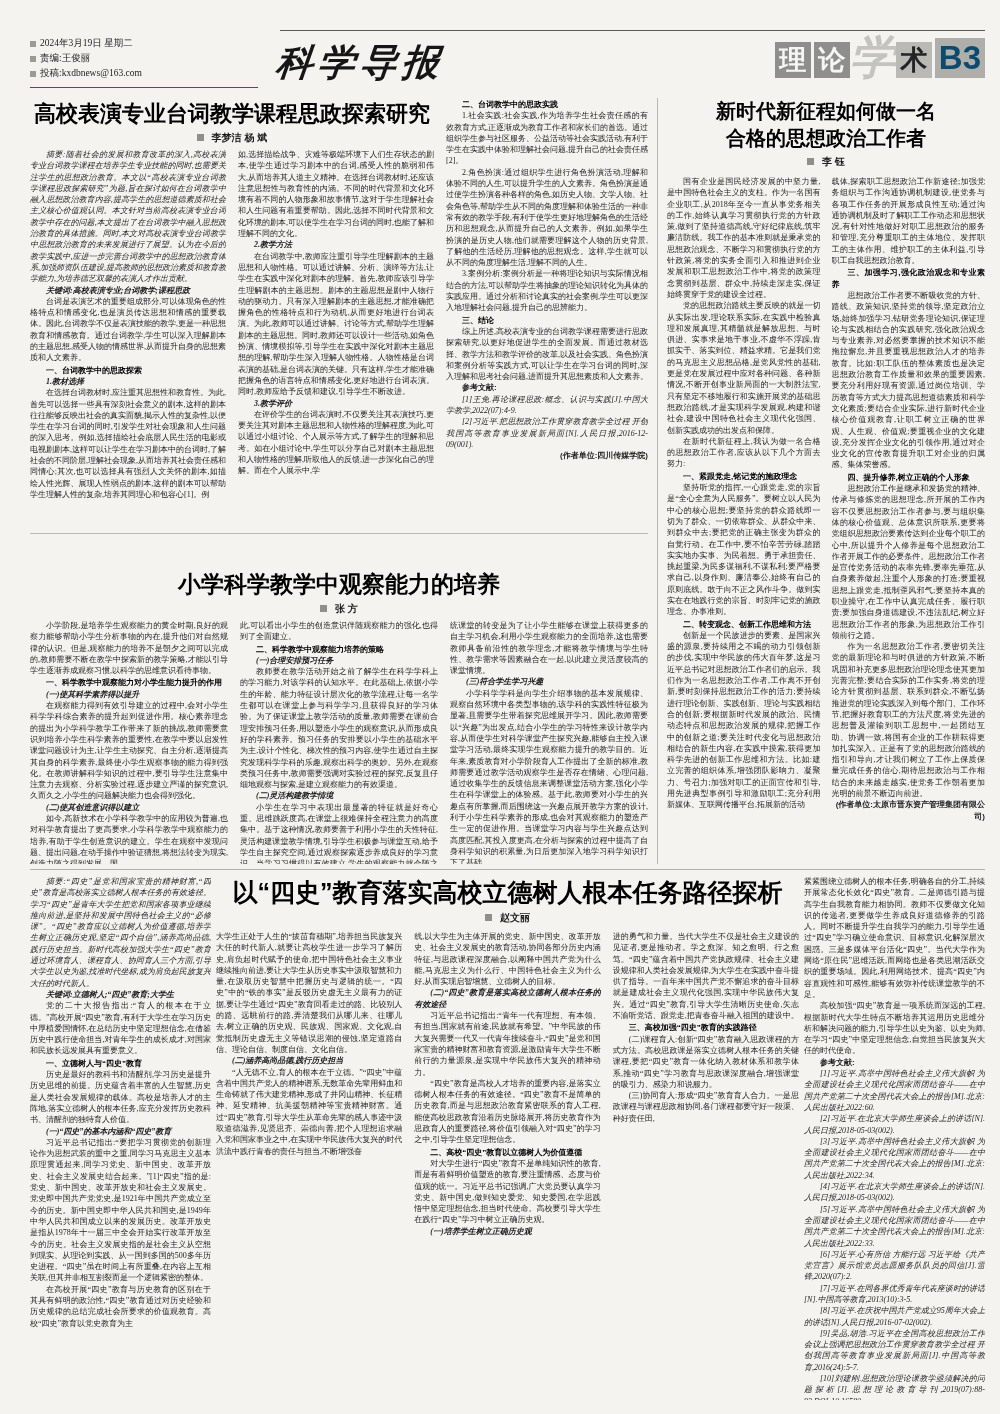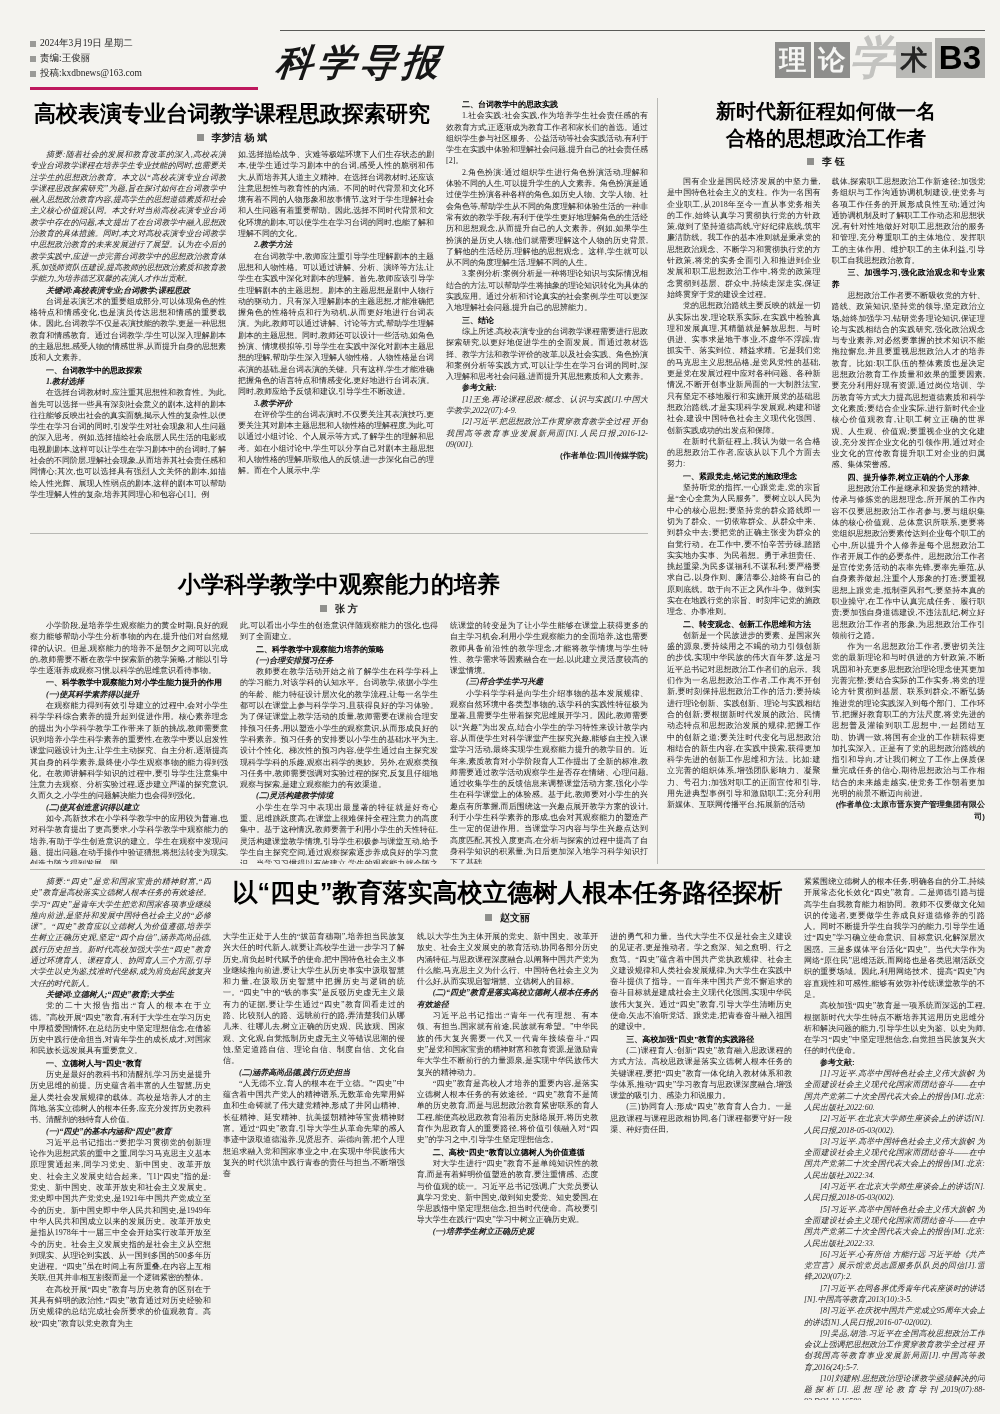--- a/index.html
+++ b/index.html
@@ -1,33 +1,33 @@
 <!DOCTYPE html>
 <html><head>
 <meta charset="utf-8">
 <style>
   html,body{margin:0;padding:0;}
   .page{position:relative;width:1000px;height:1414px;background:#f4f3ef;overflow:hidden;
         font-family:"Liberation Serif","DejaVu Serif",serif;color:#1d1d1d;}
   
   .hdr{position:relative;margin:24px 15px 0 30px;height:66px;display:flex;align-items:flex-start;}
   .hdr-rule{position:absolute;top:6px;left:250px;right:0;height:1px;background:#5a5a58;}
-  .info{width:228px;padding:12px 0 6px 0;border-bottom:3px solid #be185d;font-size:9.5px;line-height:15px;color:#222;text-align:right;}
+  .info{width:228px;padding:12px 0 6px 0;border-bottom:1px solid #be185d;font-size:9.5px;line-height:15px;color:#222;text-align:right;}
   .info-line{display:flex;align-items:center;white-space:nowrap;}
   .sq{display:inline-block;width:6px;height:6px;background:#9a9a97;margin-right:4px;flex:none;}
   .masthead{font-size:37px;font-weight:900;font-style:italic;letter-spacing:5px;margin:14px 0 0 18px;
             font-family:"Liberation Serif","DejaVu Serif",serif;color:#161616;transform:skewX(-6deg);}
   .badge{margin-left:auto;margin-top:14px;display:flex;align-items:flex-end;}
   .badge .bx{display:inline-flex;align-items:center;justify-content:center;width:36px;height:36px;
              background:#8e8e8c;color:#f6f6f4;font-weight:900;font-size:27px;margin-left:3px;
              font-family:"Liberation Sans","DejaVu Sans",sans-serif;}
   .badge .script{background:none;color:#c3c3c0;font-size:46px;width:40px;height:40px;font-style:italic;}
   .badge .bx4{background:#b9b9b6;color:#242424;}
   .badge .pn{display:inline-flex;align-items:center;justify-content:center;height:40px;padding:0 4px;
-             background:#aeaeab;color:#000000;font-weight:900;font-size:33px;margin-left:3px;
+             background:#aeaeab;color:#0c4a6e;font-weight:900;font-size:33px;margin-left:3px;
              font-family:"Liberation Sans","DejaVu Sans",sans-serif;}
   
   .a-title{margin:0;text-align:center;font-family:"Liberation Sans","DejaVu Sans",sans-serif;
            color:#000;font-weight:900;}
   .byline{text-align:center;font-size:10px;font-weight:bold;margin:3px 0 4px 0;
           font-family:"Liberation Sans","DejaVu Sans",sans-serif;}
   .bsq{display:inline-block;width:7px;height:7px;background:#8f8f8c;margin-right:5px;}
   .col{flex:1;overflow:hidden;}
   .blk{margin:0;font-size:8px;line-height:11.3px;text-align:justify;text-indent:2em;}
   .blk-cont{text-indent:0;}
@@ -58,21 +58,21 @@
   .a3-cols .col + .col{margin-left:12px;}
   
   .a2{display:flex;flex-direction:column;height:100%;}
   .a2 .a-title{font-size:20px;line-height:27px;}
   .a2-cols{display:flex;flex:1;overflow:hidden;margin-top:3px;}
   .a2-cols .col + .col{margin-left:11px;}
   
   .page-div{border:none;border-top:1px solid #b0b0ac;margin:5px 15px 0 30px;}
   .bottom{display:flex;margin:6px 15px 0 30px;height:524px;}
   .b-side{width:181px;overflow:hidden;}
-  .b-mid{flex:1;margin:0 12px;display:flex;flex-direction:column;overflow:hidden;}
+  .b-mid{flex:1;margin:0 5px;display:flex;flex-direction:column;overflow:hidden;}
   .a4-head .a-title{font-size:25px;line-height:32px;}
   .b-cols{display:flex;flex:1;overflow:hidden;margin-top:2px;}
   .b-cols .col + .col{margin-left:12px;}
 </style>
 </head>
 <body>
 
 <div class="page">
 
   <div class="hdr">
@@ -157,21 +157,21 @@
               <p class="blk blk-h">一、科学教学中观察能力对小学生能力提升的作用</p>
               <p class="blk blk-hi">(一)使其科学素养得以提升</p>
               <p class="blk blk-p">在观察能力得到有效引导建立的过程中,会对小学生科学学科综合素养的提升起到促进作用。核心素养理念的提出为小学科学教学工作带来了新的挑战,教师需要意识到培养小学生科学素养的重要性,在教学中要以启发性课堂问题设计为主,让学生主动探究、自主分析,逐渐提高其自身的科学素养,最终使小学生观察事物的能力得到强化。在教师讲解科学知识的过程中,要引导学生注意集中注意力去观察、分析实验过程,逐步建立严谨的探究意识,久而久之,小学生的问题解决能力也会得到强化。</p>
               <p class="blk blk-hi">(二)使其创造意识得以建立</p>
               <p class="blk blk-p">如今,高新技术在小学科学教学中的应用较为普遍,也对科学教育提出了更高要求,小学科学教学中观察能力的培养,有助于学生创造意识的建立。学生在观察中发现问题、提出问题,在动手操作中验证猜想,将想法转变为现实,创造力随之得到发展。因</p>
             </div>
           <div class="col">
               <p class="blk blk-cont">此,可以看出小学生的创造意识伴随观察能力的强化,也得到了全面建立。</p>
               <p class="blk blk-h">二、科学教学中观察能力培养的策略</p>
               <p class="blk blk-hi">(一)合理安排预习任务</p>
-              <p class="blk blk-p">教师要在教学活动开始之前了解学生在科学学科上的学习能力,对该学科的认知水平。台词教学,依据小学生的年龄、能力特征设计层次化的教学流程,让每一名学生都可以在课堂上参与科学学习,且获得良好的学习体验。为了保证课堂上教学活动的质量,教师需要在课前合理安排预习任务,用以塑造小学生的观察意识,从而形成良好的学科素养。预习任务的安排要以小学生的基础水平为主,设计个性化、梯次性的预习内容,使学生通过自主探究发现科学学科的乐趣,观察出科学的奥妙。另外,在观察类预习任务中,教师需要强调对实验过程的探究,反复且仔细地观察与探索,是建立观察能力的有效渠道。</p>
+              <p class="blk blk-p">教师要在教学活动开始之前了解学生在科学学科上的学习能力,对该学科的认知水平。在此基础上,依据小学生的年龄、能力特征设计层次化的教学流程,让每一名学生都可以在课堂上参与科学学习,且获得良好的学习体验。为了保证课堂上教学活动的质量,教师需要在课前合理安排预习任务,用以塑造小学生的观察意识,从而形成良好的学科素养。预习任务的安排要以小学生的基础水平为主,设计个性化、梯次性的预习内容,使学生通过自主探究发现科学学科的乐趣,观察出科学的奥妙。另外,在观察类预习任务中,教师需要强调对实验过程的探究,反复且仔细地观察与探索,是建立观察能力的有效渠道。</p>
               <p class="blk blk-hi">(二)灵活构建教学情境</p>
               <p class="blk blk-p">小学生在学习中表现出最显著的特征就是好奇心重、思维跳跃度高,在课堂上很难保持全程注意力的高度集中。基于这种情况,教师要善于利用小学生的天性特征,灵活构建课堂教学情境,引导学生积极参与课堂互动,给予学生自主探究空间,通过观察探索逐步养成良好的学习意识。当学习习惯得以有效建立,学生的观察能力就会随之不断提升。事实上,动态课堂更容易获得小学生的关注,教师可以利用信息技术打造动态化的课堂情境,将以往固化的传统课堂教学内容转化为视频、图像等多种形式,面对生动、多样的学习模式,小学生的投入度更高,利于观察习惯的培养,是提高小学生观察能力的有效方式。另外,为了保证所有学生都能通过课堂学习掌握科学知识,教师要设计不同观察探究模块,满足不同学习基础学生的学习需求,让学生的学习思维始终保持高度活跃。传</p>
             </div>
           <div class="col">
               <p class="blk blk-cont">统课堂的转变是为了让小学生能够在课堂上获得更多的自主学习机会,利用小学生观察能力的全面培养,这也需要教师具备前沿性的教学理念,才能将教学情境与学生特性、教学需求等因素融合在一起,以此建立灵活度较高的课堂情境。</p>
               <p class="blk blk-hi">(三)符合学生学习兴趣</p>
               <p class="blk blk-p">小学科学学科是向学生介绍事物的基本发展规律、观察自然环境中各类型事物的,该学科的实践性特征极为显著,且需要学生带着探究思维展开学习。因此,教师需要以“兴趣”为出发点,结合小学生的学习特性来设计教学内容,从而使学生对科学课堂产生探究兴趣,能够自主投入课堂学习活动,最终实现学生观察能力提升的教学目的。近年来,素质教育对小学阶段育人工作提出了全新的标准,教师需要通过教学活动观察学生是否存在情绪、心理问题,通过收集学生的反馈信息来调整课堂活动方案,强化小学生在科学课堂上的体验感。基于此,教师要对小学生的兴趣点有所掌握,而后围绕这一兴趣点展开教学方案的设计,利于小学生科学素养的形成,也会对其观察能力的塑造产生一定的促进作用。当课堂学习内容与学生兴趣点达到高度匹配,其投入度更高,在分析与探索的过程中提高了自身科学知识的积累量,为日后更加深入地学习科学知识打下了基础。</p>
               <p class="blk blk-h">三、结束语</p>
               <p class="blk blk-p">总而言之,教师需要打破单一的科学教学格局,要带着前沿性的教学思维优化当前的科学课堂,结合现代化、信息化教学手段灵活构建新型教学情境,提高小学生的课堂参与度,让学生带着自主探究意识完成课堂学习任务,同时为学生提供多元化、多渠道观察事物的途径,为培养小学生观察能力奠定基础,也为提高小学生科学素养做好教学准备。</p>
             </div>

